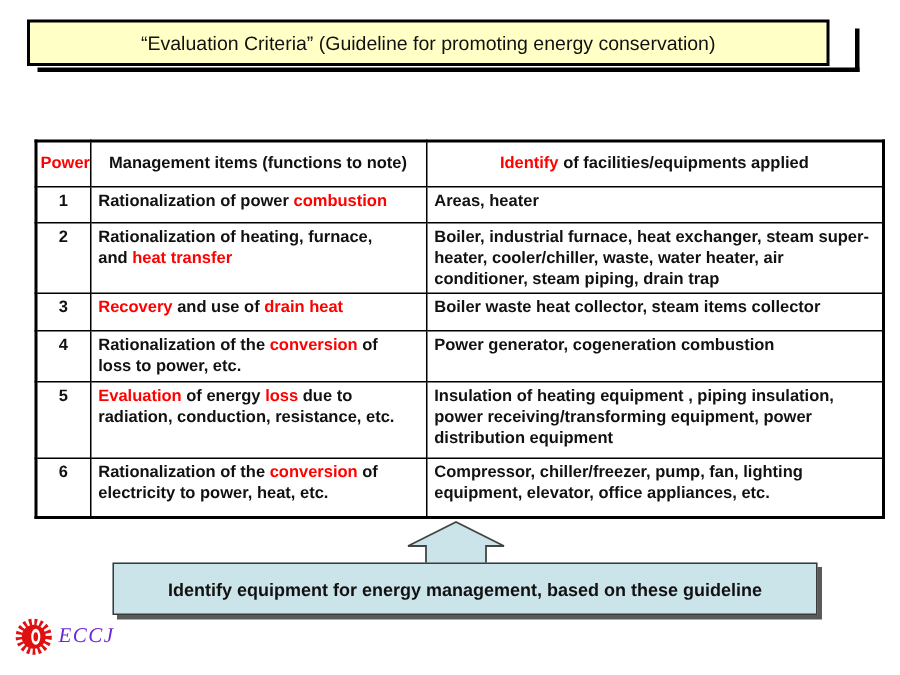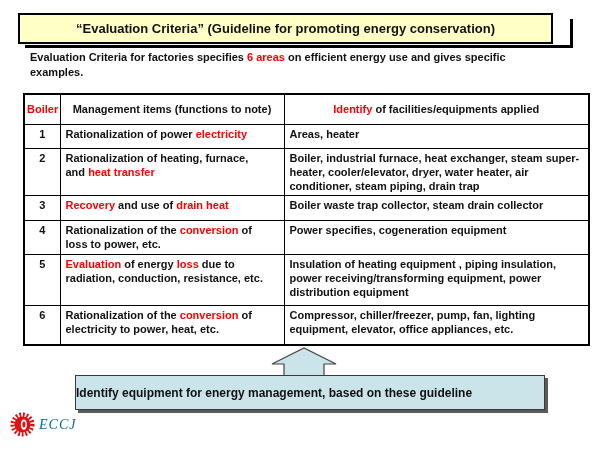--- a/index.html
+++ b/index.html
@@ -13,21 +13,21 @@
     font-family:"Liberation Sans",sans-serif;color:#111;
   }
   
   .title-shadow{
     position:absolute;left:25px;top:19px;width:545px;height:26px;
     border-right:3px solid #000;border-bottom:3px solid #000;
   }
   .title-box{
     position:absolute;left:18px;top:13px;width:531px;height:27px;
     background:var(--title-bg);border:2px solid #000;
-    text-align:center;line-height:27px;font-size:13px;font-weight:bold;
+    text-align:center;line-height:27px;font-size:13px;font-weight:normal;
   }
   
   .intro{
     position:absolute;left:30px;top:50px;width:552px;margin:0;
     font-size:11px;font-weight:bold;line-height:15px;
   }
   
   .criteria{
     position:absolute;left:23px;top:93px;width:565px;
     border-collapse:collapse;table-layout:fixed;border:2px solid #000;
@@ -50,76 +50,75 @@
   .criteria td.col-area{text-align:center;padding:2px 1px;}
   .red{color:var(--accent-red);}
   
   .arrow{position:absolute;left:270px;top:347px;width:68px;height:29px;}
   .arrow path{fill:var(--callout-bg);stroke:#444;stroke-width:1.2;}
   
   .callout{
     position:absolute;left:75px;top:375px;width:468px;height:33px;
     background:var(--callout-bg);border:1px solid #3a3a3a;
     box-shadow:3px 3px 0 0 #5a5a5a;
-    display:flex;align-items:center;
+    display:flex;align-items:center;justify-content:center;
     font-size:12px;font-weight:bold;text-align:center;
   }
   
   .logo{position:absolute;left:10px;top:412px;display:flex;align-items:center;}
   .logo svg{width:25px;height:25px;}
   .logo-text{
     font-family:"Liberation Serif",serif;font-style:italic;font-size:14px;
-    color:#0369a1;margin-left:4px;letter-spacing:1px;
+    color:#6d28d9;margin-left:4px;letter-spacing:1px;
   }
 </style>
 </head>
 <body>
 
 <div class="slide">
 
   <div class="title-shadow"></div>
   <div class="title-box">
     <span>“Evaluation Criteria” (Guideline for promoting energy conservation)</span>
   </div>
 
-  <p class="intro"><span>Evaluation Criteria for factories specifies </span><span class="red">6 areas</span><span> on efficient energy use and gives specific</span><br><span>examples.</span></p>
 
   <table class="criteria">
     <colgroup>
         <col class="c1">
         <col class="c2">
         <col class="c3">
       </colgroup>
     <thead>
       <tr>
-        <th><span class="red">Boiler</span></th>
+        <th><span class="red">Power</span></th>
         <th><span>Management items (functions to note)</span></th>
         <th><span class="red">Identify</span><span> of facilities/equipments applied</span></th>
       </tr>
     </thead>
     <tbody>
         <tr>
           <td class="col-area">1</td>
-          <td class="col-item"><span>Rationalization of power </span><span class="red">electricity</span></td>
+          <td class="col-item"><span>Rationalization of power </span><span class="red">combustion</span></td>
           <td class="col-example"><span>Areas, heater</span></td>
         </tr>
         <tr>
           <td class="col-area">2</td>
           <td class="col-item"><span>Rationalization of heating, furnace,</span><br><span>and </span><span class="red">heat transfer</span></td>
-          <td class="col-example"><span>Boiler, industrial furnace, heat exchanger, steam super-heater, cooler/elevator, dryer, water heater, air conditioner, steam piping, drain trap</span></td>
+          <td class="col-example"><span>Boiler, industrial furnace, heat exchanger, steam super-heater, cooler/chiller, waste, water heater, air conditioner, steam piping, drain trap</span></td>
         </tr>
         <tr>
           <td class="col-area">3</td>
           <td class="col-item"><span class="red">Recovery</span><span> and use of </span><span class="red">drain heat</span></td>
-          <td class="col-example"><span>Boiler waste trap collector, steam drain collector</span></td>
+          <td class="col-example"><span>Boiler waste heat collector, steam items collector</span></td>
         </tr>
         <tr>
           <td class="col-area">4</td>
           <td class="col-item"><span>Rationalization of the </span><span class="red">conversion</span><span> of</span><br><span>loss to power, etc.</span></td>
-          <td class="col-example"><span>Power specifies, cogeneration equipment</span></td>
+          <td class="col-example"><span>Power generator, cogeneration combustion</span></td>
         </tr>
         <tr>
           <td class="col-area">5</td>
           <td class="col-item"><span class="red">Evaluation</span><span> of energy </span><span class="red">loss</span><span> due to</span><br><span>radiation, conduction, resistance, etc.</span></td>
           <td class="col-example"><span>Insulation of heating equipment , piping insulation, power receiving/transforming equipment, power distribution equipment</span></td>
         </tr>
         <tr>
           <td class="col-area">6</td>
           <td class="col-item"><span>Rationalization of the </span><span class="red">conversion</span><span> of</span><br><span>electricity to power, heat, etc.</span></td>
           <td class="col-example"><span>Compressor, chiller/freezer, pump, fan, lighting equipment, elevator, office appliances, etc.</span></td>

